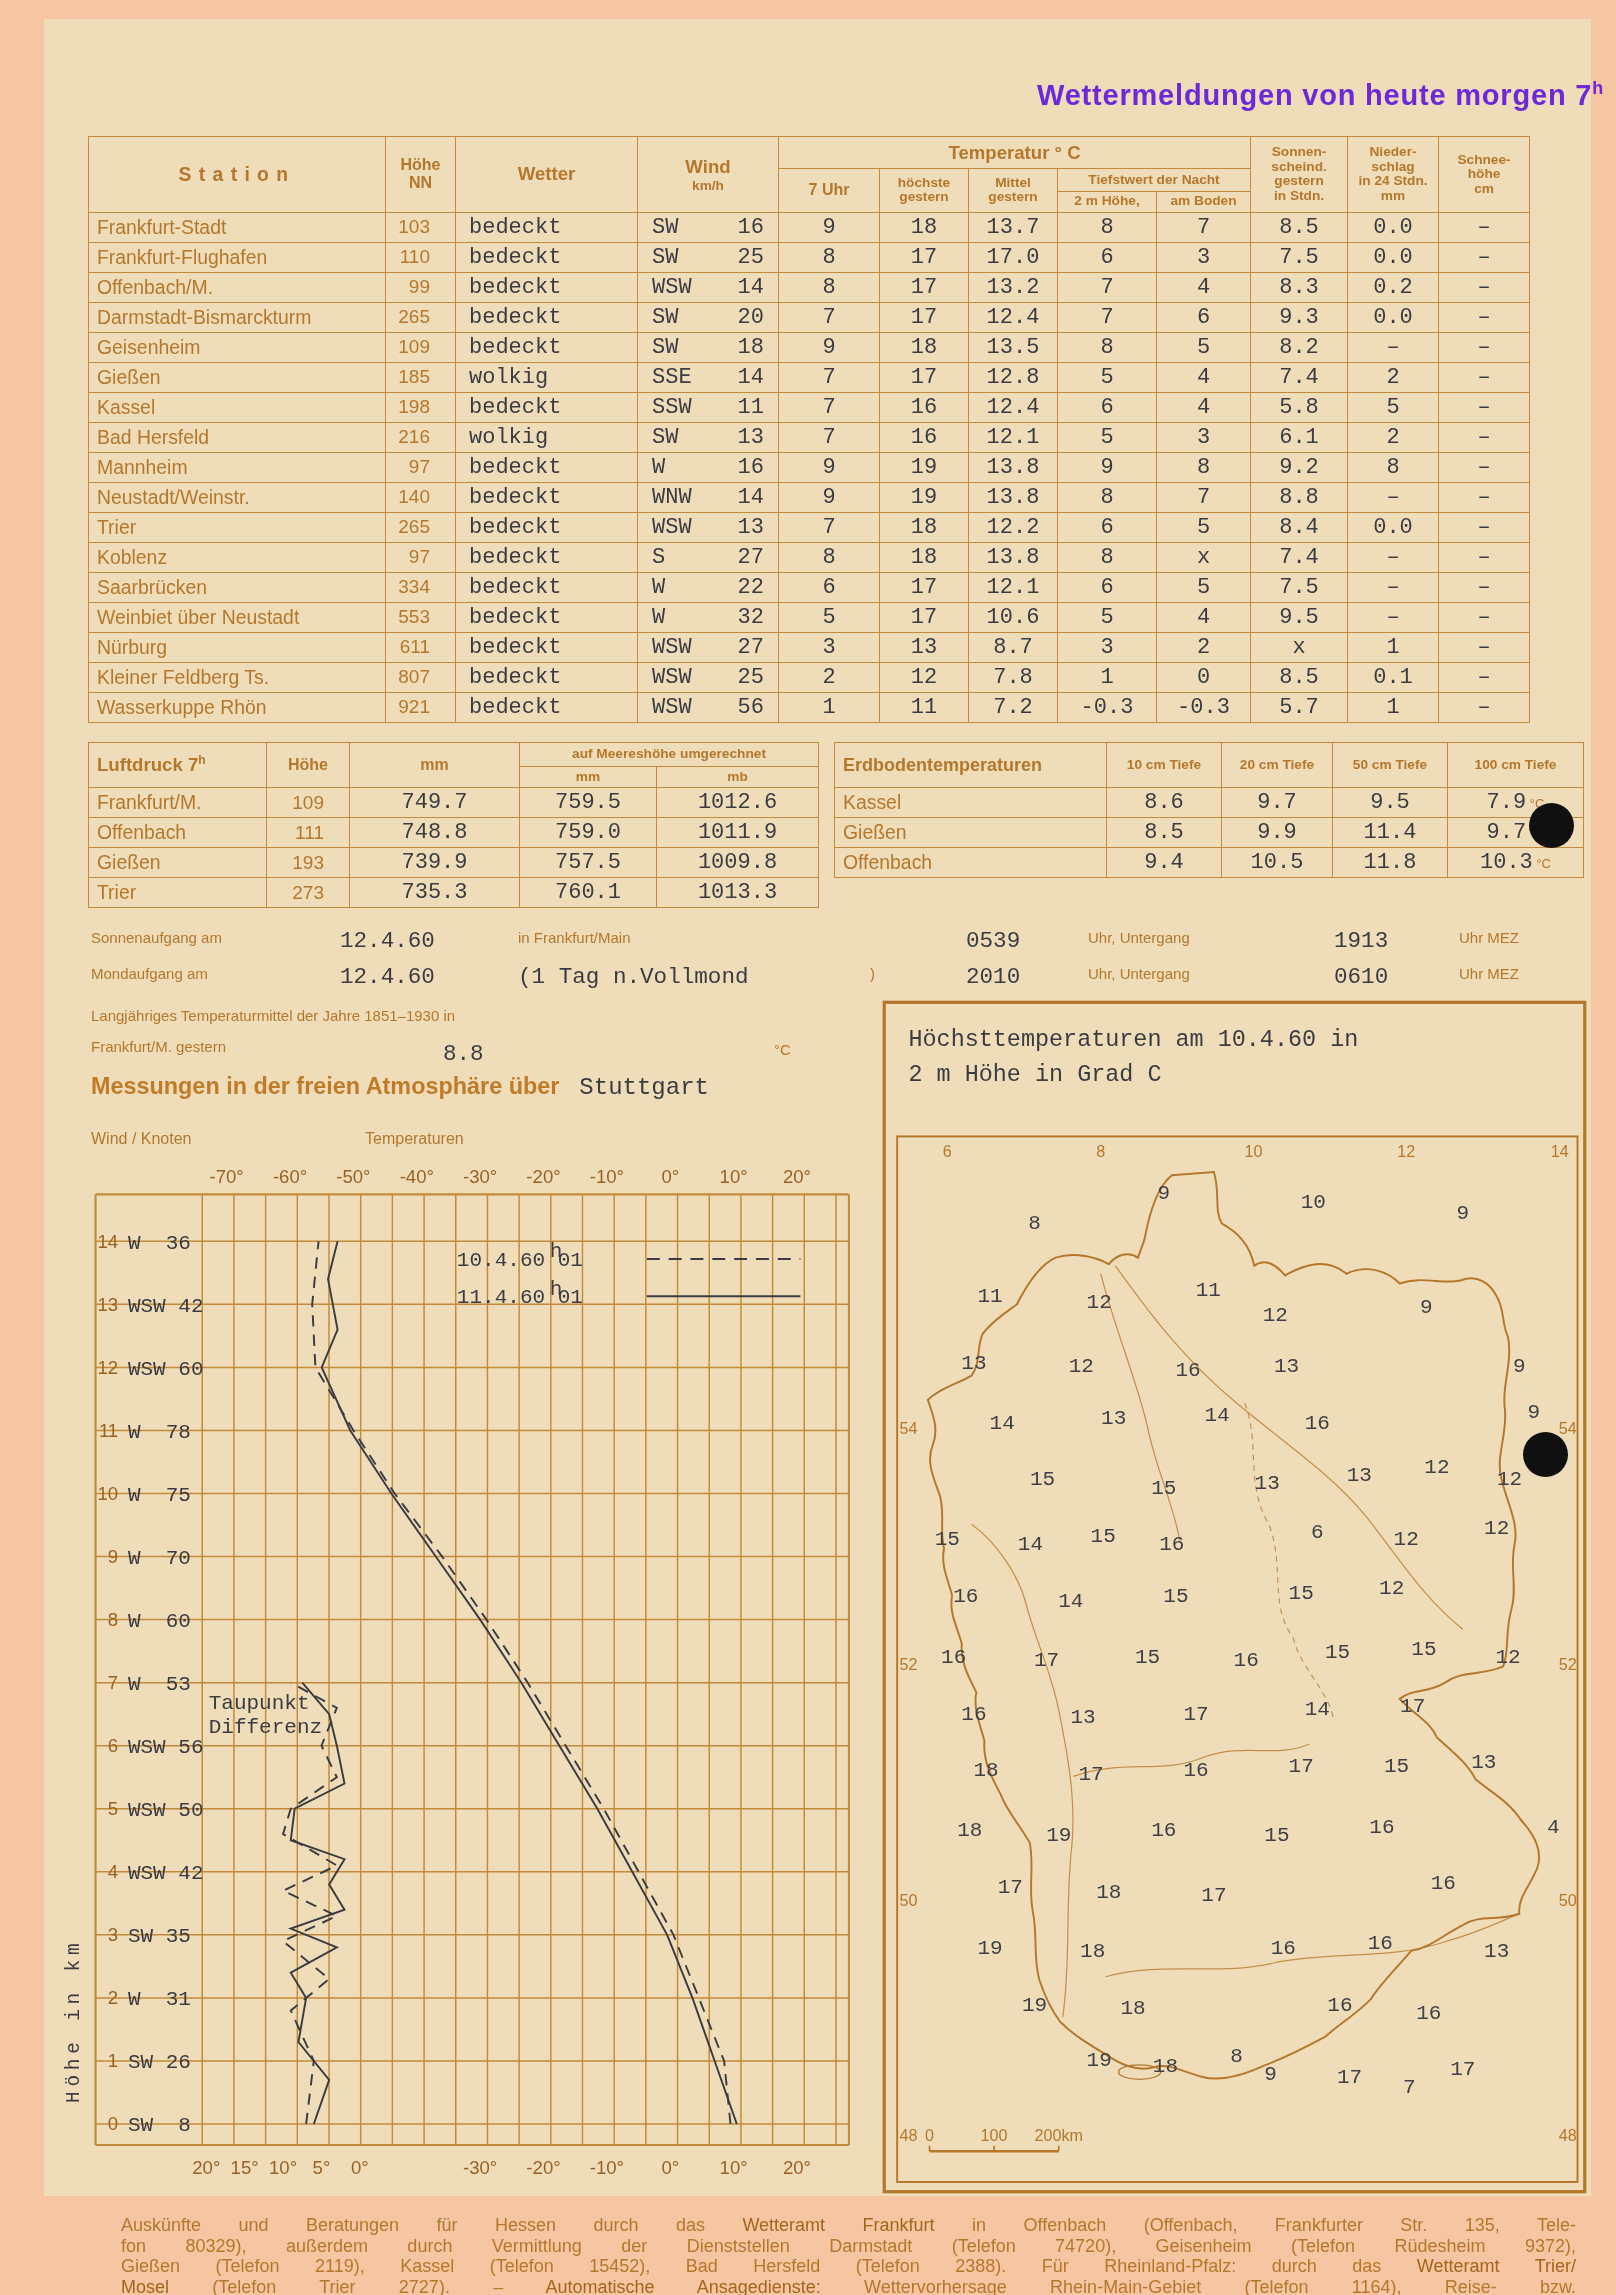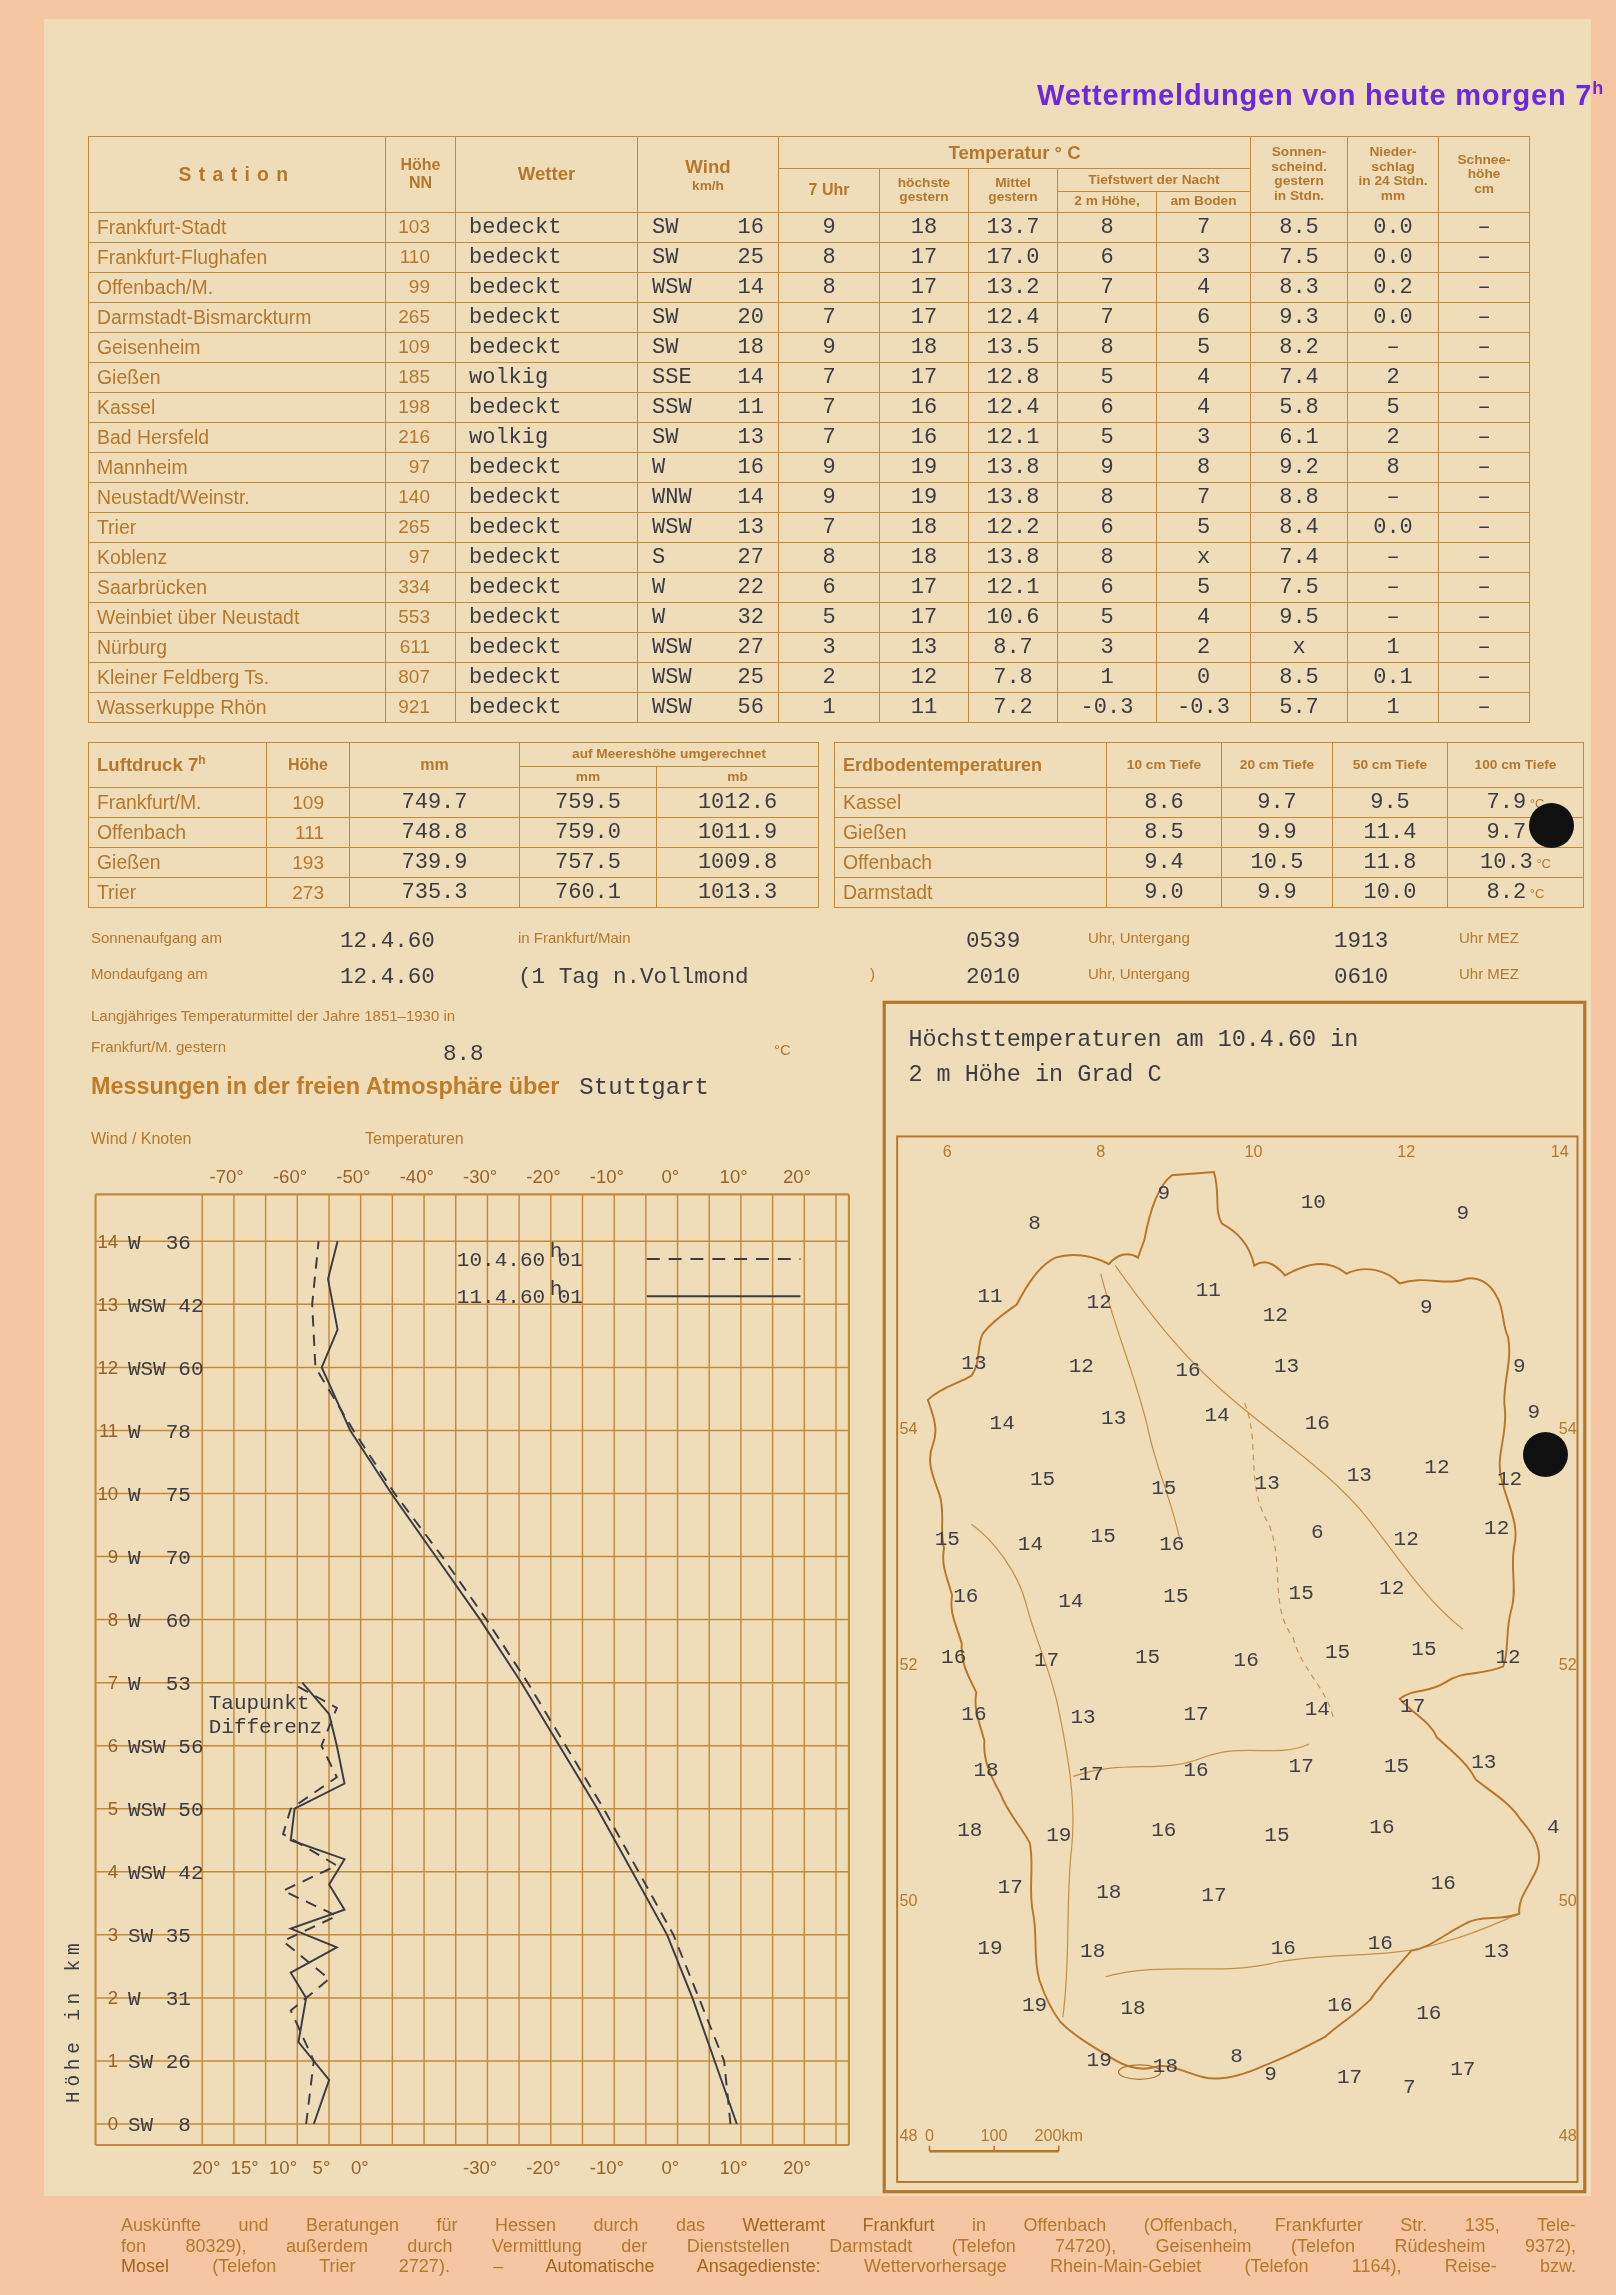--- a/index.html
+++ b/index.html
@@ -538,27 +538,20 @@
           <td class="typed"><span>9.9</span></td>
           <td class="typed"><span>11.4</span></td>
           <td class="typed"><span>9.7</span><span class="unit-sm"> °C</span></td>
         </tr>
         <tr>
           <td class="station">Offenbach</td>
           <td class="typed"><span>9.4</span></td>
           <td class="typed"><span>10.5</span></td>
           <td class="typed"><span>11.8</span></td>
           <td class="typed"><span>10.3</span><span class="unit-sm"> °C</span></td>
-        </tr>
-        <tr>
-          <td class="station">Darmstadt</td>
-          <td class="typed"><span>9.0</span></td>
-          <td class="typed"><span>9.9</span></td>
-          <td class="typed"><span>10.0</span></td>
-          <td class="typed"><span>8.2</span><span class="unit-sm"> °C</span></td>
         </tr>
       </tbody>
     </table>
   </div>
 
 <div class="sun-block">
   <div class="sun-row">
     <span class="p" style="left:0;top:3.2px">Sonnenaufgang am</span>
     <span class="t" style="left:249px;top:1.6px">12.4.60</span>
     <span class="p" style="left:427px;top:3.2px">in Frankfurt/Main</span>
@@ -816,18 +809,19 @@
       <line x1="160" y1="-7" x2="160" y2="0" stroke="#b5772c" stroke-width="2"></line>
       <text x="0" y="-13" class="tick" font-size="17">0</text>
       <text x="80" y="-13" class="tick" font-size="17">100</text>
       <text x="160" y="-13" class="tick" font-size="17">200km</text>
     </g>
   </svg>
 
 <div class="footer" id="footer">
     <div class="f-line"><span class="">Auskünfte und Beratungen für Hessen durch das </span><span class="f-bold">Wetteramt Frankfurt</span><span class=""> in Offenbach (Offenbach, Frankfurter Str. 135, Tele-</span></div>
     <div class="f-line"><span class="">fon 80329), außerdem durch Vermittlung der Dienststellen Darmstadt (Telefon 74720), Geisenheim (Telefon Rüdesheim 9372),</span></div>
+    <div class="f-line"><span class="">Gießen (Telefon 2119), Kassel (Telefon 15452), Bad Hersfeld (Telefon 2388). Für Rheinland-Pfalz: durch das </span><span class="f-bold">Wetteramt Trier/</span></div>
     <div class="f-line"><span class="f-bold">Mosel</span><span class=""> (Telefon Trier 2727). – </span><span class="f-bold">Automatische Ansagedienste:</span><span class=""> Wettervorhersage Rhein-Main-Gebiet (Telefon 1164), Reise- bzw.</span></div>
   </div>
 
 <div class="hole" style="left:1529px;top:803px"></div>
 <div class="hole" style="left:1523px;top:1432px"></div>
 
 
 </body></html>

